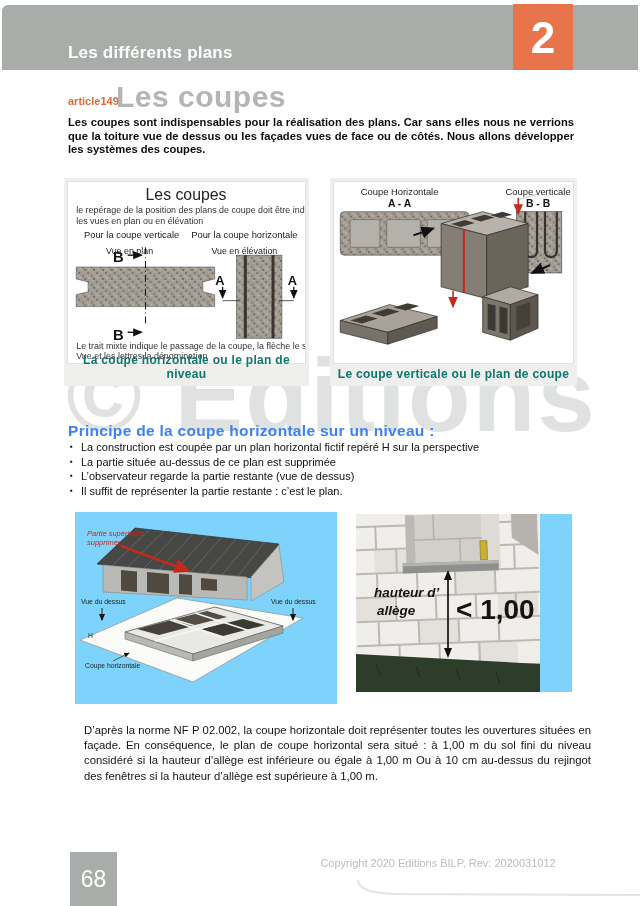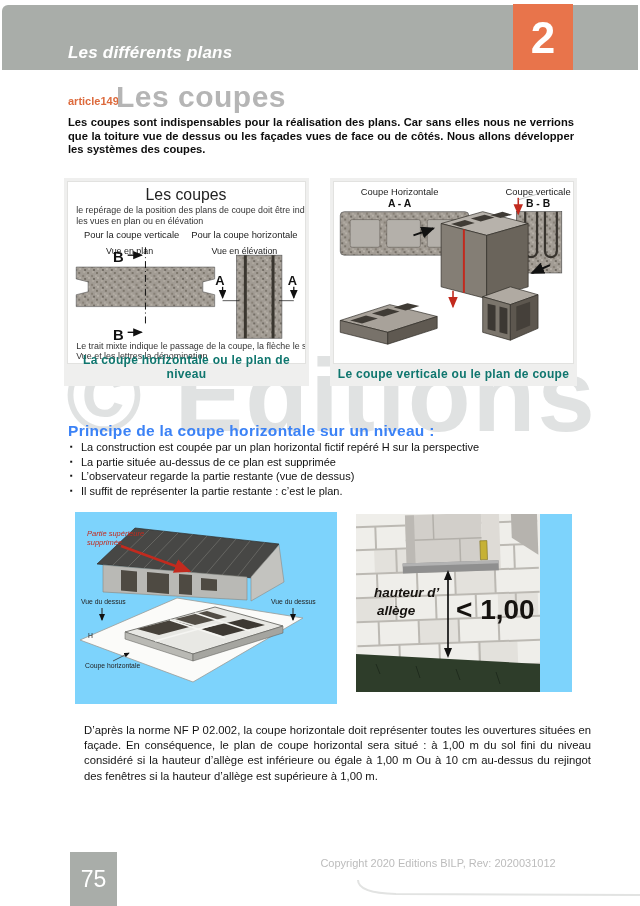--- a/index.html
+++ b/index.html
@@ -1,19 +1,19 @@
 <!DOCTYPE html>
 <html><head>
 <meta charset="utf-8">
 <style>
   html,body{margin:0;padding:0;background:#fff;}
   .page{position:relative;width:640px;height:906px;background:#fff;overflow:hidden;
         font-family:"Liberation Sans","DejaVu Sans",sans-serif;color:#111;}
   
-  .band{position:absolute;left:2px;right:2px;top:5px;height:65px;background:#a9ada9;border-radius:6px 0 0 0;font-style:italic;}
+  .band{position:absolute;left:2px;right:2px;top:5px;height:65px;background:#a9ada9;border-radius:6px 0 0 0;}
   .band-title{position:absolute;left:66px;top:38px;font-size:17px;font-weight:bold;color:#fff;letter-spacing:.2px;}
   .chapter-box{position:absolute;left:513px;top:4px;width:60px;height:66px;background:#e8744b;
                display:flex;align-items:center;justify-content:center;}
   .chapter-num{font-size:44px;font-weight:bold;color:#fff;line-height:1;padding-top:2px;}
   
   .article-tag{position:absolute;left:68px;top:95px;font-size:11px;font-weight:bold;color:#dd6a3c;}
   .article-title{position:absolute;left:116px;top:80px;font-size:30px;font-weight:bold;color:#b5b5b5;letter-spacing:.5px;}
   .intro{position:absolute;left:68px;top:116px;width:506px;font-size:11.2px;font-weight:bold;
          line-height:13.6px;text-align:justify;color:#0d0d0d;}
   
@@ -300,21 +300,21 @@
 
       <text x="18" y="83" font-size="13.5" font-weight="bold" font-style="italic" fill="#15120f">hauteur d’</text>
       <text x="21" y="101" font-size="13.5" font-weight="bold" font-style="italic" fill="#15120f">allège</text>
       <text x="100" y="105" font-size="28" font-weight="bold" fill="#15120f">&lt; 1,00</text>
     </svg>
   </div>
 
   <div class="norm">D’après la norme NF P 02.002, la coupe horizontale doit représenter toutes les ouvertures situées en façade. En conséquence, le plan de coupe horizontal sera situé : à 1,00 m du sol fini du niveau considéré si la hauteur d’allège est inférieure ou égale à 1,00 m Ou à 10 cm au-dessus du rejingot des fenêtres si la hauteur d’allège est supérieure à 1,00 m.</div>
 
   <div class="pagenum-box">
-    <span class="pagenum">75</span>
+    <span class="pagenum">68</span>
   </div>
   <div class="copyright">
     <div>Copyright 2020 Editions BILP, Rev: 2020031012</div>
   </div>
 
   <svg class="bottom-arc" width="640" height="28">
     <path d="M358,6 Q358,19 396,20 L640,21" fill="none" stroke="#e2e3e2" stroke-width="2"></path>
   </svg>
 
 </div>

